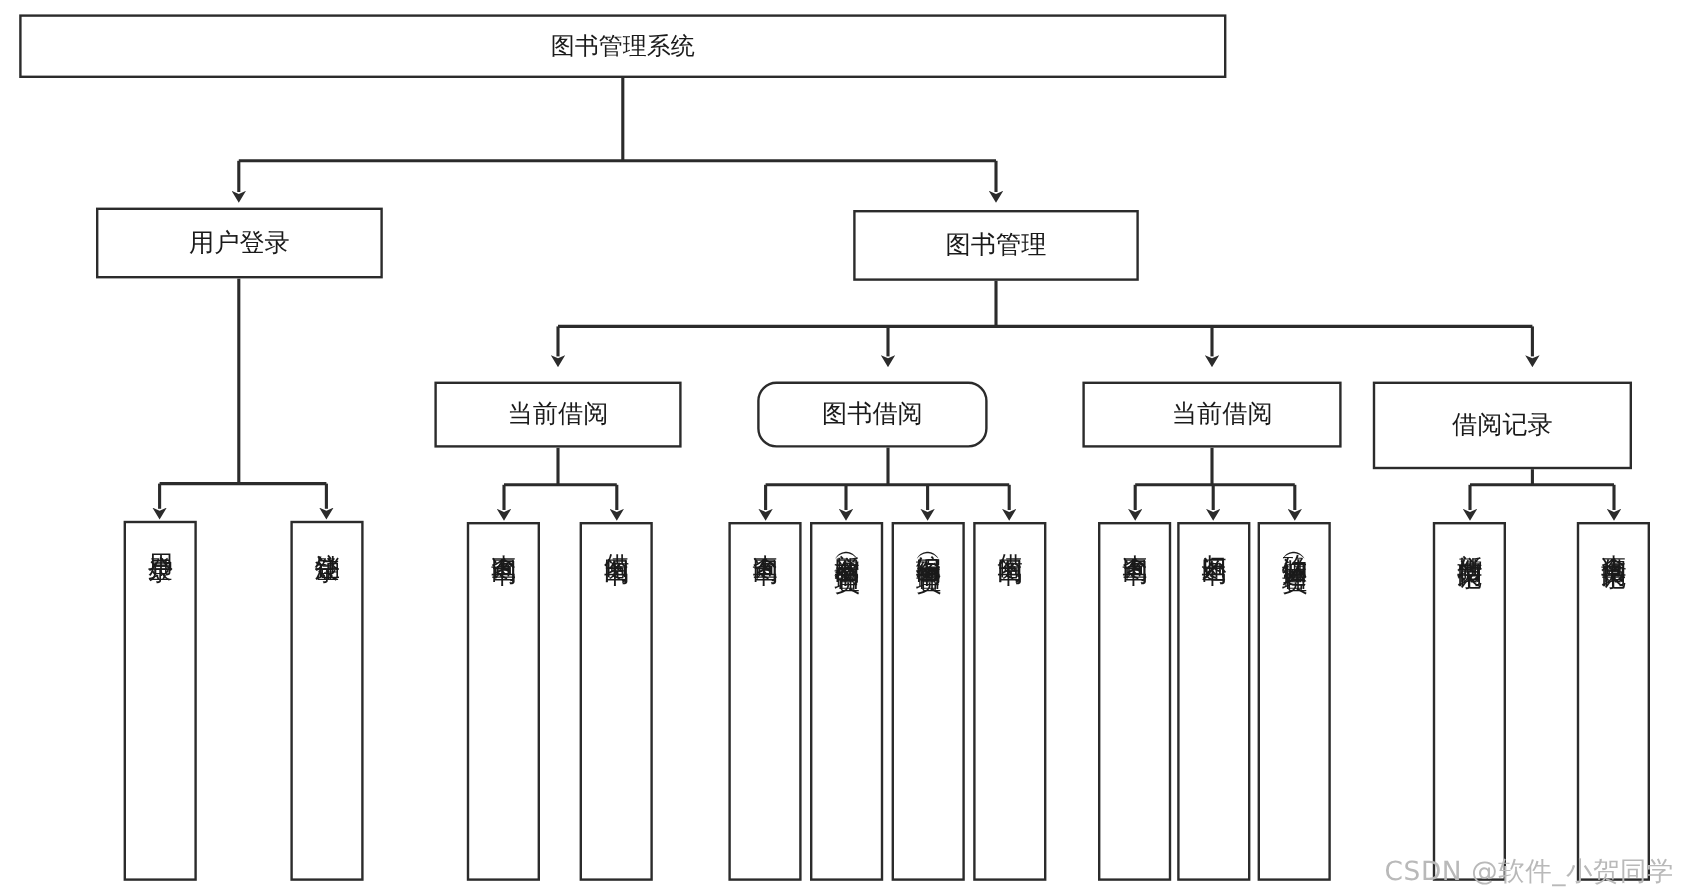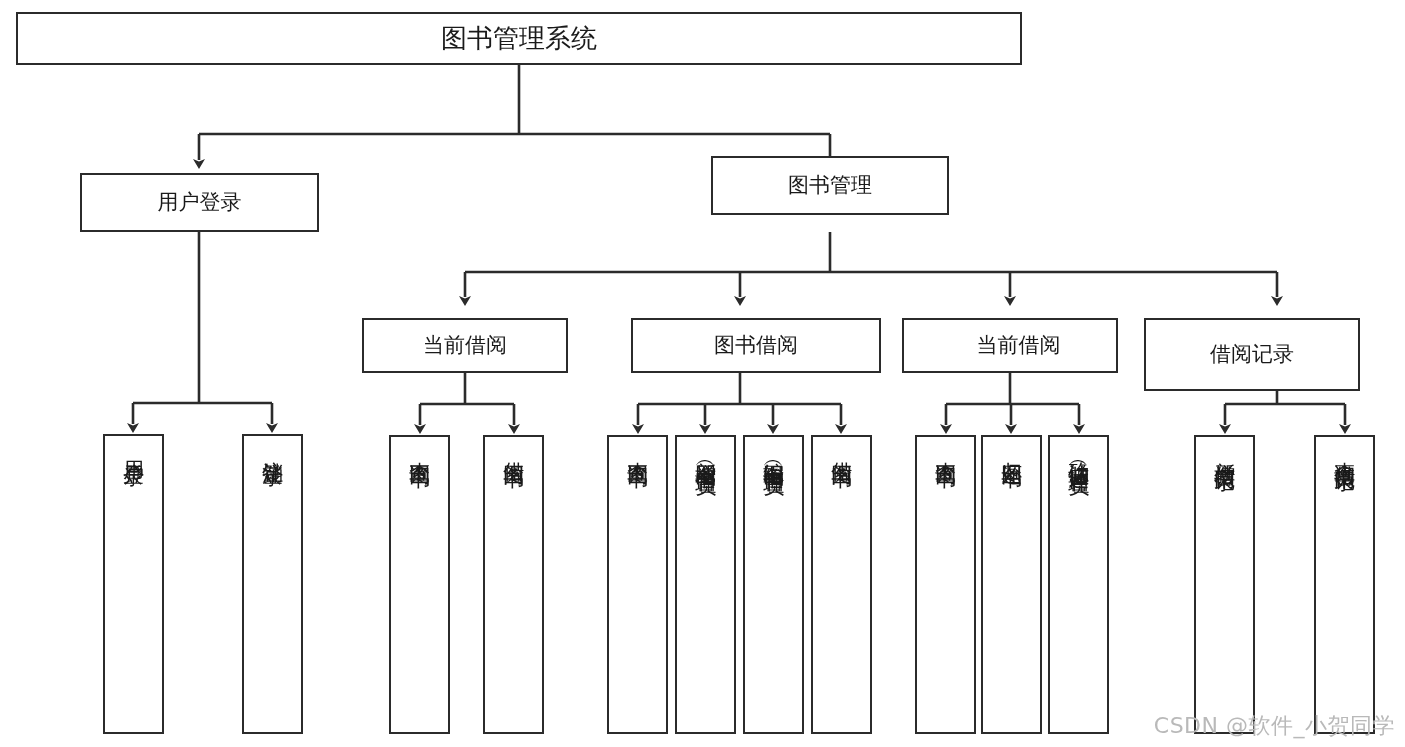--- a/index.html
+++ b/index.html
@@ -42,21 +42,21 @@
     display: block;
     text-align: center;
     line-height: 1.15;
     white-space: nowrap;
   }
   
   .node.horiz .label {
     font-size: 21px;
   }
   .node.root .label {
-    font-size: 26px;
+    font-size: 20px;
   }
   
   .node.leaf {
     align-items: flex-start;
     justify-content: center;
     padding-top: 8px;
   }
   .node.leaf .label {
     writing-mode: vertical-rl;
     text-orientation: upright;
@@ -132,29 +132,29 @@
   </svg>
 
   <div class="node horiz root" style="left:16px; top:12px; width:1006px; height:53px;">
     <span class="label">图书管理系统</span>
   </div>
 
   <div class="node horiz" style="left:80px; top:173px; width:239px; height:59px;">
     <span class="label">用户登录</span>
   </div>
 
-  <div class="node horiz" style="left:711px; top:156px; width:238px; height:59px;">
+  <div class="node horiz" style="left:711px; top:175px; width:238px; height:59px;">
     <span class="label">图书管理</span>
   </div>
 
   <div class="node horiz" style="left:362px; top:318px; width:206px; height:55px;">
     <span class="label">当前借阅</span>
   </div>
 
-  <div class="node horiz" style="left:631px; top:318px; width:250px; height:55px;">
+  <div class="node horiz" style="left:631px; top:318px; width:192px; height:55px;border-radius:16px;">
     <span class="label">图书借阅</span>
   </div>
 
   <div class="node horiz" style="left:902px; top:318px; width:216px; height:55px;padding-left:17px;">
     <span class="label">当前借阅</span>
   </div>
 
   <div class="node horiz" style="left:1144px; top:318px; width:216px; height:73px;">
     <span class="label">借阅记录</span>
   </div>

